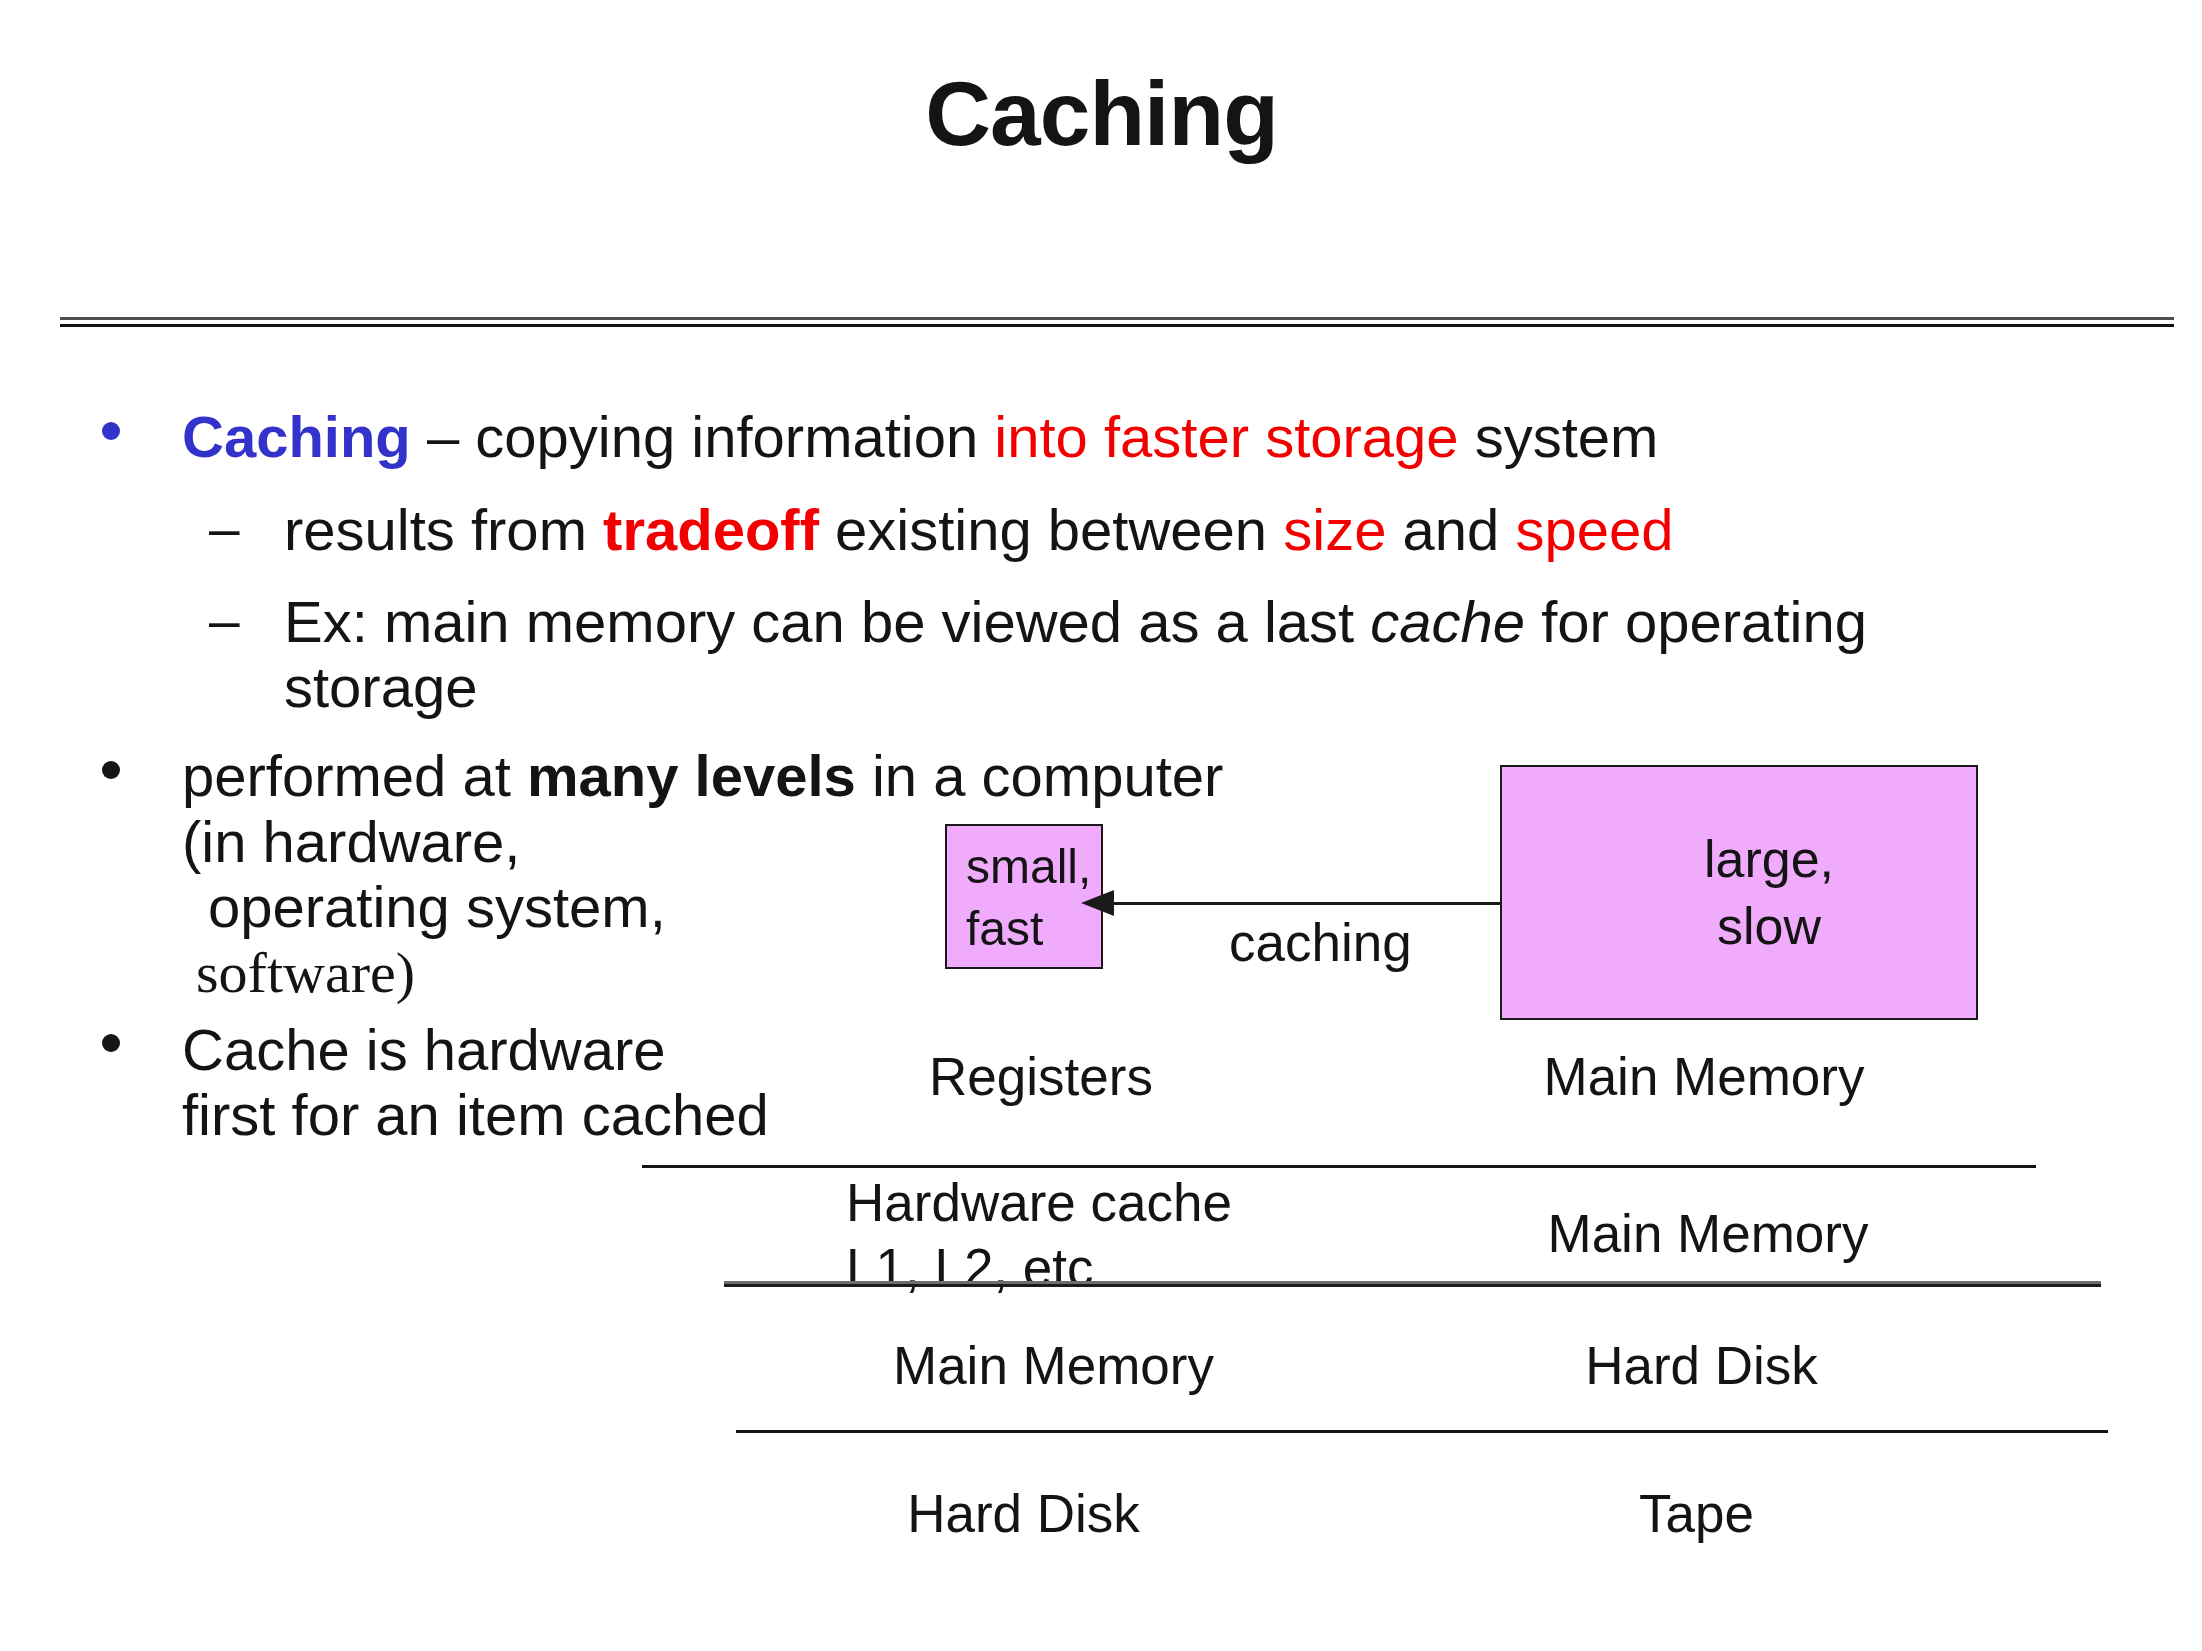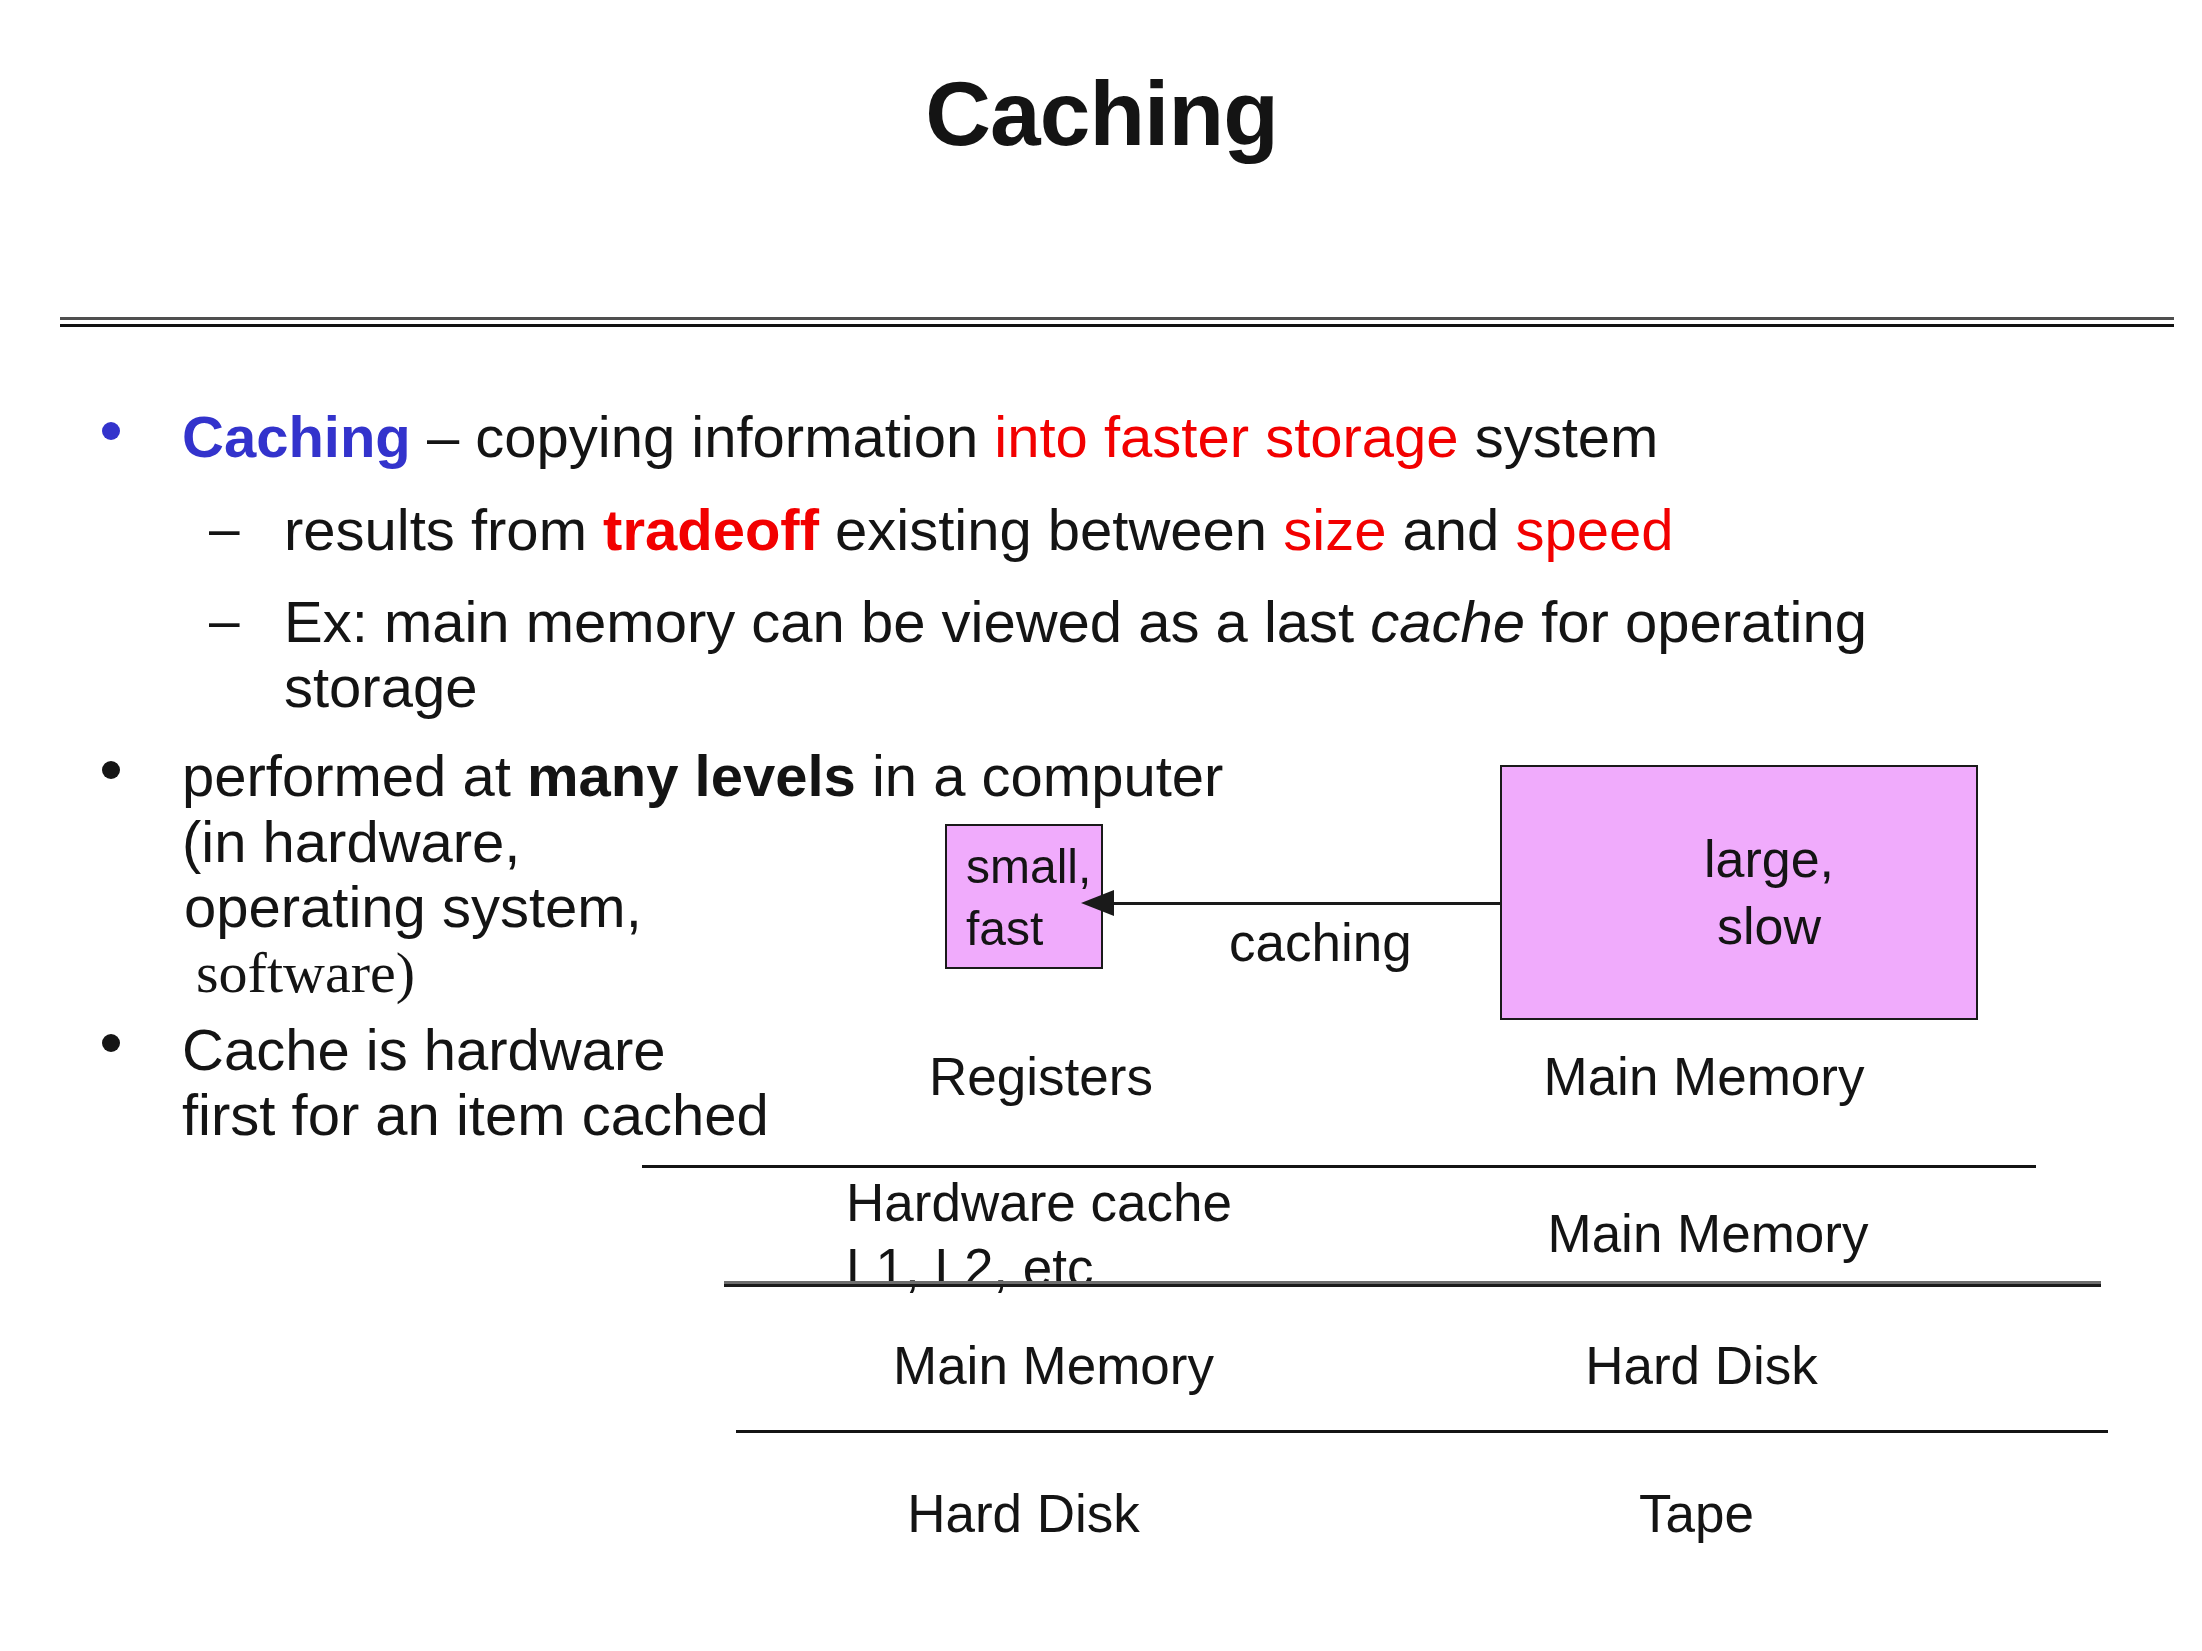--- a/index.html
+++ b/index.html
@@ -39,21 +39,21 @@
 <div class="abs dot" style="left:102px;top:1034px;"></div>
 <div class="abs dash-marker" style="left:209px;top:497px;">–</div>
 <div class="abs dash-marker" style="left:209px;top:589px;">–</div>
 
 <div class="abs line" style="left:182px;top:404px;"><span class="blue bold">Caching</span><span> – copying information </span><span class="red">into faster storage</span><span> system</span></div>
 <div class="abs line" style="left:284px;top:497px;"><span>results from </span><span class="red bold">tradeoff</span><span> existing between </span><span class="red">size</span><span> and </span><span class="red">speed</span></div>
 <div class="abs line" style="left:284px;top:589px;"><span>Ex: main memory can be viewed as a last </span><span class="italic">cache</span><span> for operating</span></div>
 <div class="abs line" style="left:284px;top:654px;"><span>storage</span></div>
 <div class="abs line" style="left:182px;top:743px;"><span>performed at </span><span class="bold">many levels</span><span> in a computer</span></div>
 <div class="abs line" style="left:182px;top:809px;"><span>(in hardware,</span></div>
-<div class="abs line" style="left:184px;top:874px;"><span>operating system,</span></div>
+<div class="abs line" style="left:208px;top:874px;"><span>operating system,</span></div>
 <div class="abs line" style="left:196px;top:940px;font-family:Liberation Serif, serif;"><span>software)</span></div>
 <div class="abs line" style="left:182px;top:1017px;"><span>Cache is hardware</span></div>
 <div class="abs line" style="left:182px;top:1082px;"><span>first for an item cached</span></div>
 
 <div class="abs box" style="left:945px;top:824px;width:158px;height:145px;">
   <div class="boxtext" style="padding:10.3px 0 0 19px;">
     <div>small,</div>
     <div>fast</div>
   </div>
 </div>

